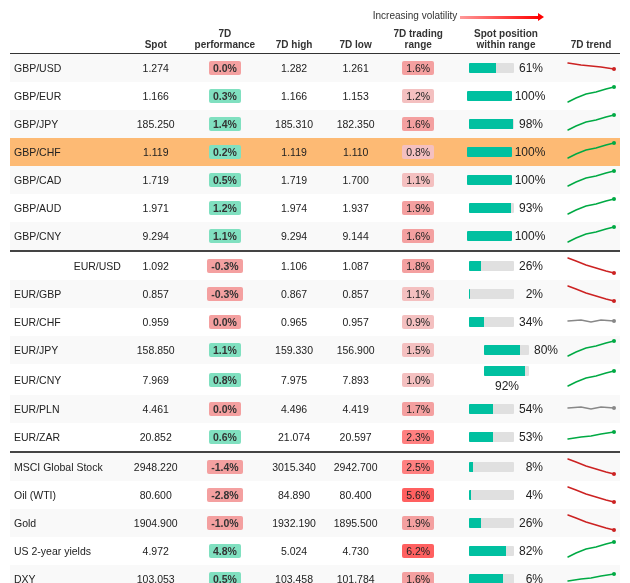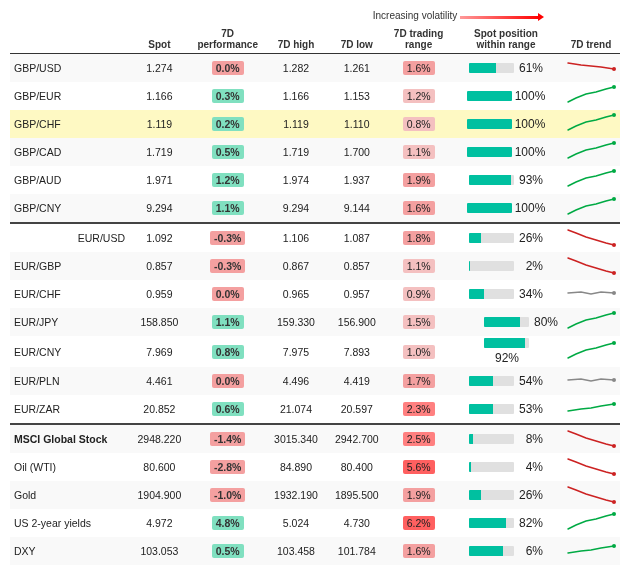--- a/index.html
+++ b/index.html
@@ -191,21 +191,41 @@
               <span class="spot-bar-fill" style="width: 100%;"></span>
             </div>
             <span class="spot-pct">100%</span>
           </div>
         </td>
         <td class="trend-cell"><svg width="50" height="22" viewBox="0 0 50 22" class="trend-svg">
             <path fill="none" stroke-width="1.5" stroke-linecap="round" d="M 2,18 L 10,14 L 20,10 L 30,8 L 40,5 L 48,3" stroke="#00aa44"></path>
             <circle cx="48" cy="3" r="2" fill="#00aa44"></circle>
           </svg></td>
       </tr>
-      <tr style="background: #fef9c3; margin-left: 40px;">
+      <tr style="background: rgb(249, 249, 249);">
+        <td style="font-weight: normal;">GBP/JPY</td>
+        <td>185.250</td>
+        <td><span class="perf-cell perf-green">1.4%</span></td>
+        <td>185.310</td>
+        <td>182.350</td>
+        <td><span class="range-cell range-mid">1.6%</span></td>
+        <td class="spot-bar-cell">
+          <div class="spot-bar-wrapper" style="justify-content: center;">
+            <div class="spot-bar-bg">
+              <span class="spot-bar-fill" style="width: 98%;"></span>
+            </div>
+            <span class="spot-pct">98%</span>
+          </div>
+        </td>
+        <td class="trend-cell"><svg width="50" height="22" viewBox="0 0 50 22" class="trend-svg">
+            <path fill="none" stroke-width="1.5" stroke-linecap="round" d="M 2,18 L 10,14 L 20,10 L 30,8 L 40,5 L 48,3" stroke="#00aa44"></path>
+            <circle cx="48" cy="3" r="2" fill="#00aa44"></circle>
+          </svg></td>
+      </tr>
+      <tr style="background: #fdba74; margin-left: 40px;">
         <td style="font-weight: normal;">GBP/CHF</td>
         <td>1.119</td>
         <td><span class="perf-cell perf-green">0.2%</span></td>
         <td>1.119</td>
         <td>1.110</td>
         <td><span class="range-cell range-low">0.8%</span></td>
         <td class="spot-bar-cell">
           <div class="spot-bar-wrapper" style="justify-content: center;">
             <div class="spot-bar-bg">
               <span class="spot-bar-fill" style="width: 100%;"></span>
@@ -412,21 +432,21 @@
             </div>
             <span class="spot-pct">53%</span>
           </div>
         </td>
         <td class="trend-cell"><svg width="50" height="22" viewBox="0 0 50 22" class="trend-svg">
             <path fill="none" stroke-width="1.5" stroke-linecap="round" d="M 2,14 L 15,12 L 25,11 L 35,9 L 48,7" stroke="#00aa44"></path>
             <circle cx="48" cy="7" r="2" fill="#00aa44"></circle>
           </svg></td>
       </tr>
       <tr class="group-sep" style="background: rgb(249, 249, 249);">
-        <td style="font-weight: bold;">MSCI Global Stock</td>
+        <td style="font-weight: normal;">MSCI Global Stock</td>
         <td>2948.220</td>
         <td><span class="perf-cell perf-red">-1.4%</span></td>
         <td>3015.340</td>
         <td>2942.700</td>
         <td><span class="range-cell range-high">2.5%</span></td>
         <td class="spot-bar-cell">
           <div class="spot-bar-wrapper" style="justify-content: center;">
             <div class="spot-bar-bg">
               <span class="spot-bar-fill" style="width: 8%;"></span>
             </div>

